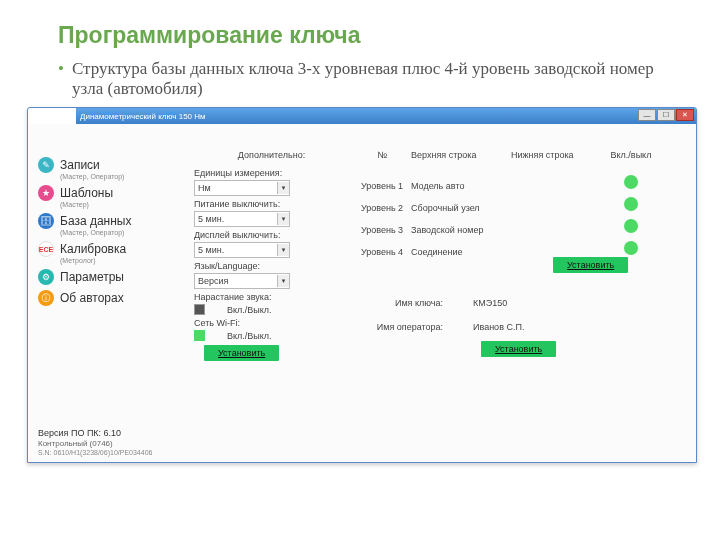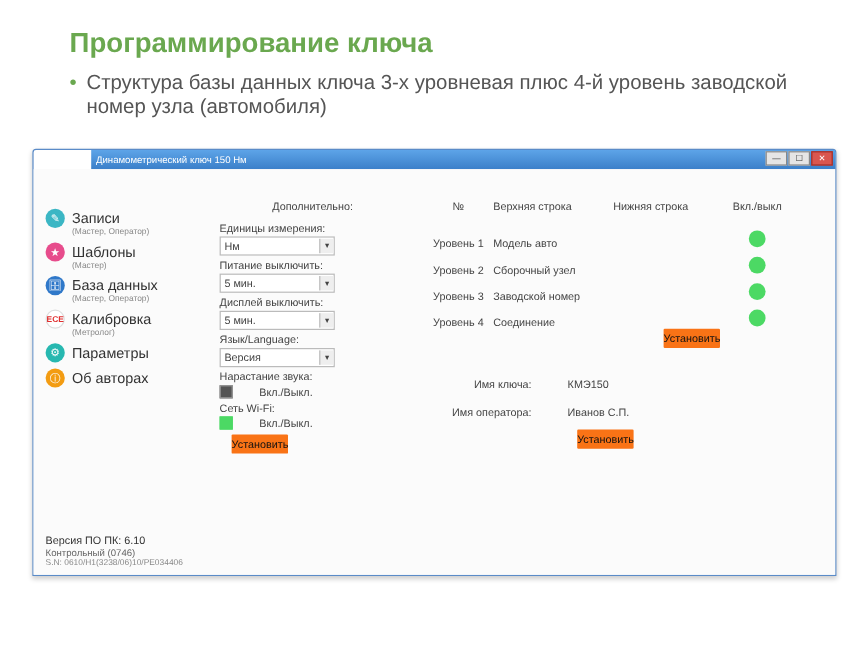--- a/index.html
+++ b/index.html
@@ -10,24 +10,25 @@
     background: #fff;
     overflow: hidden;
   }
   .slide-title {
     font-size: 23px;
     color: #6aa84f;
     font-weight: bold;
     padding: 22px 0 10px 58px;
   }
   .bullet-wrap {
-    padding: 0 58px 25px 72px;
+    padding: 0 58px 8px 72px;
     font-size: 17px;
     color: #555;
     position: relative;
+    font-family: Liberation Serif, serif;
   }
   .bullet-wrap::before {
     content: "•";
     color: #6aa84f;
     position: absolute;
     left: 58px;
     top: 0;
     font-size: 17px;
   }
   .app-window {
@@ -142,21 +143,21 @@
   .sb-role { font-size:7px; color:#888; padding-left:22px; padding-bottom:2px;}
   .main-cols {
     position:absolute;
     left:155px;
     top:26px;
     right:6px;
     font-size:9px;
     color:#444;
   }
   .col { position:absolute; }
-  .col-additional { left:0; top:0; width:155px; }
+  .col-additional { left:11px; top:0; width:155px; }
   .col-additional .hdr { text-align:center; margin-bottom:8px; }
   .form-row { margin-bottom:3px; font-size:9px;}
   .form-row label { display:block; margin-bottom:2px; }
   .select {
     display:flex;
     justify-content: space-between;
     align-items:center;
     width:96px;
     height:16px;
     background:#fff;
@@ -172,26 +173,27 @@
     align-items:center;
     justify-content:center;
     font-size:7px;
     margin-right:-3px;
   }
   .chk-row { display:flex; align-items:center; gap:22px; font-size:9px; margin-bottom:3px;}
   .chk { width:11px; height:11px; border:1px solid #999; }
   .chk.off { background:#555;}
   .chk.on { background:#4cd964; border-color:#4cd964;}
   .green-btn {
-    background:#f97316;
+    background:#22c55e;
     color:#111;
     border:none;
-    padding:3px 0;
+    padding:3px 14px;
     font-size:9px;
     border-radius:1px;
+    text-decoration:underline;
   }
   .col-levels { left:170px; top:0; width:340px; }
   .tbl-hdr { display:flex; font-size:9px; color:#444; margin-bottom:9px;}
   .tbl-hdr span, .lvl-row span { display:inline-block; }
   .c-num { width:58px; text-align:center;}
   .c-top { width:100px; }
   .c-bot { width:90px; }
   .c-sw  { width:60px; text-align:center;}
   .lvl-row { display:flex; align-items:flex-end; height:22px; font-size:9px;}
   .dot {

